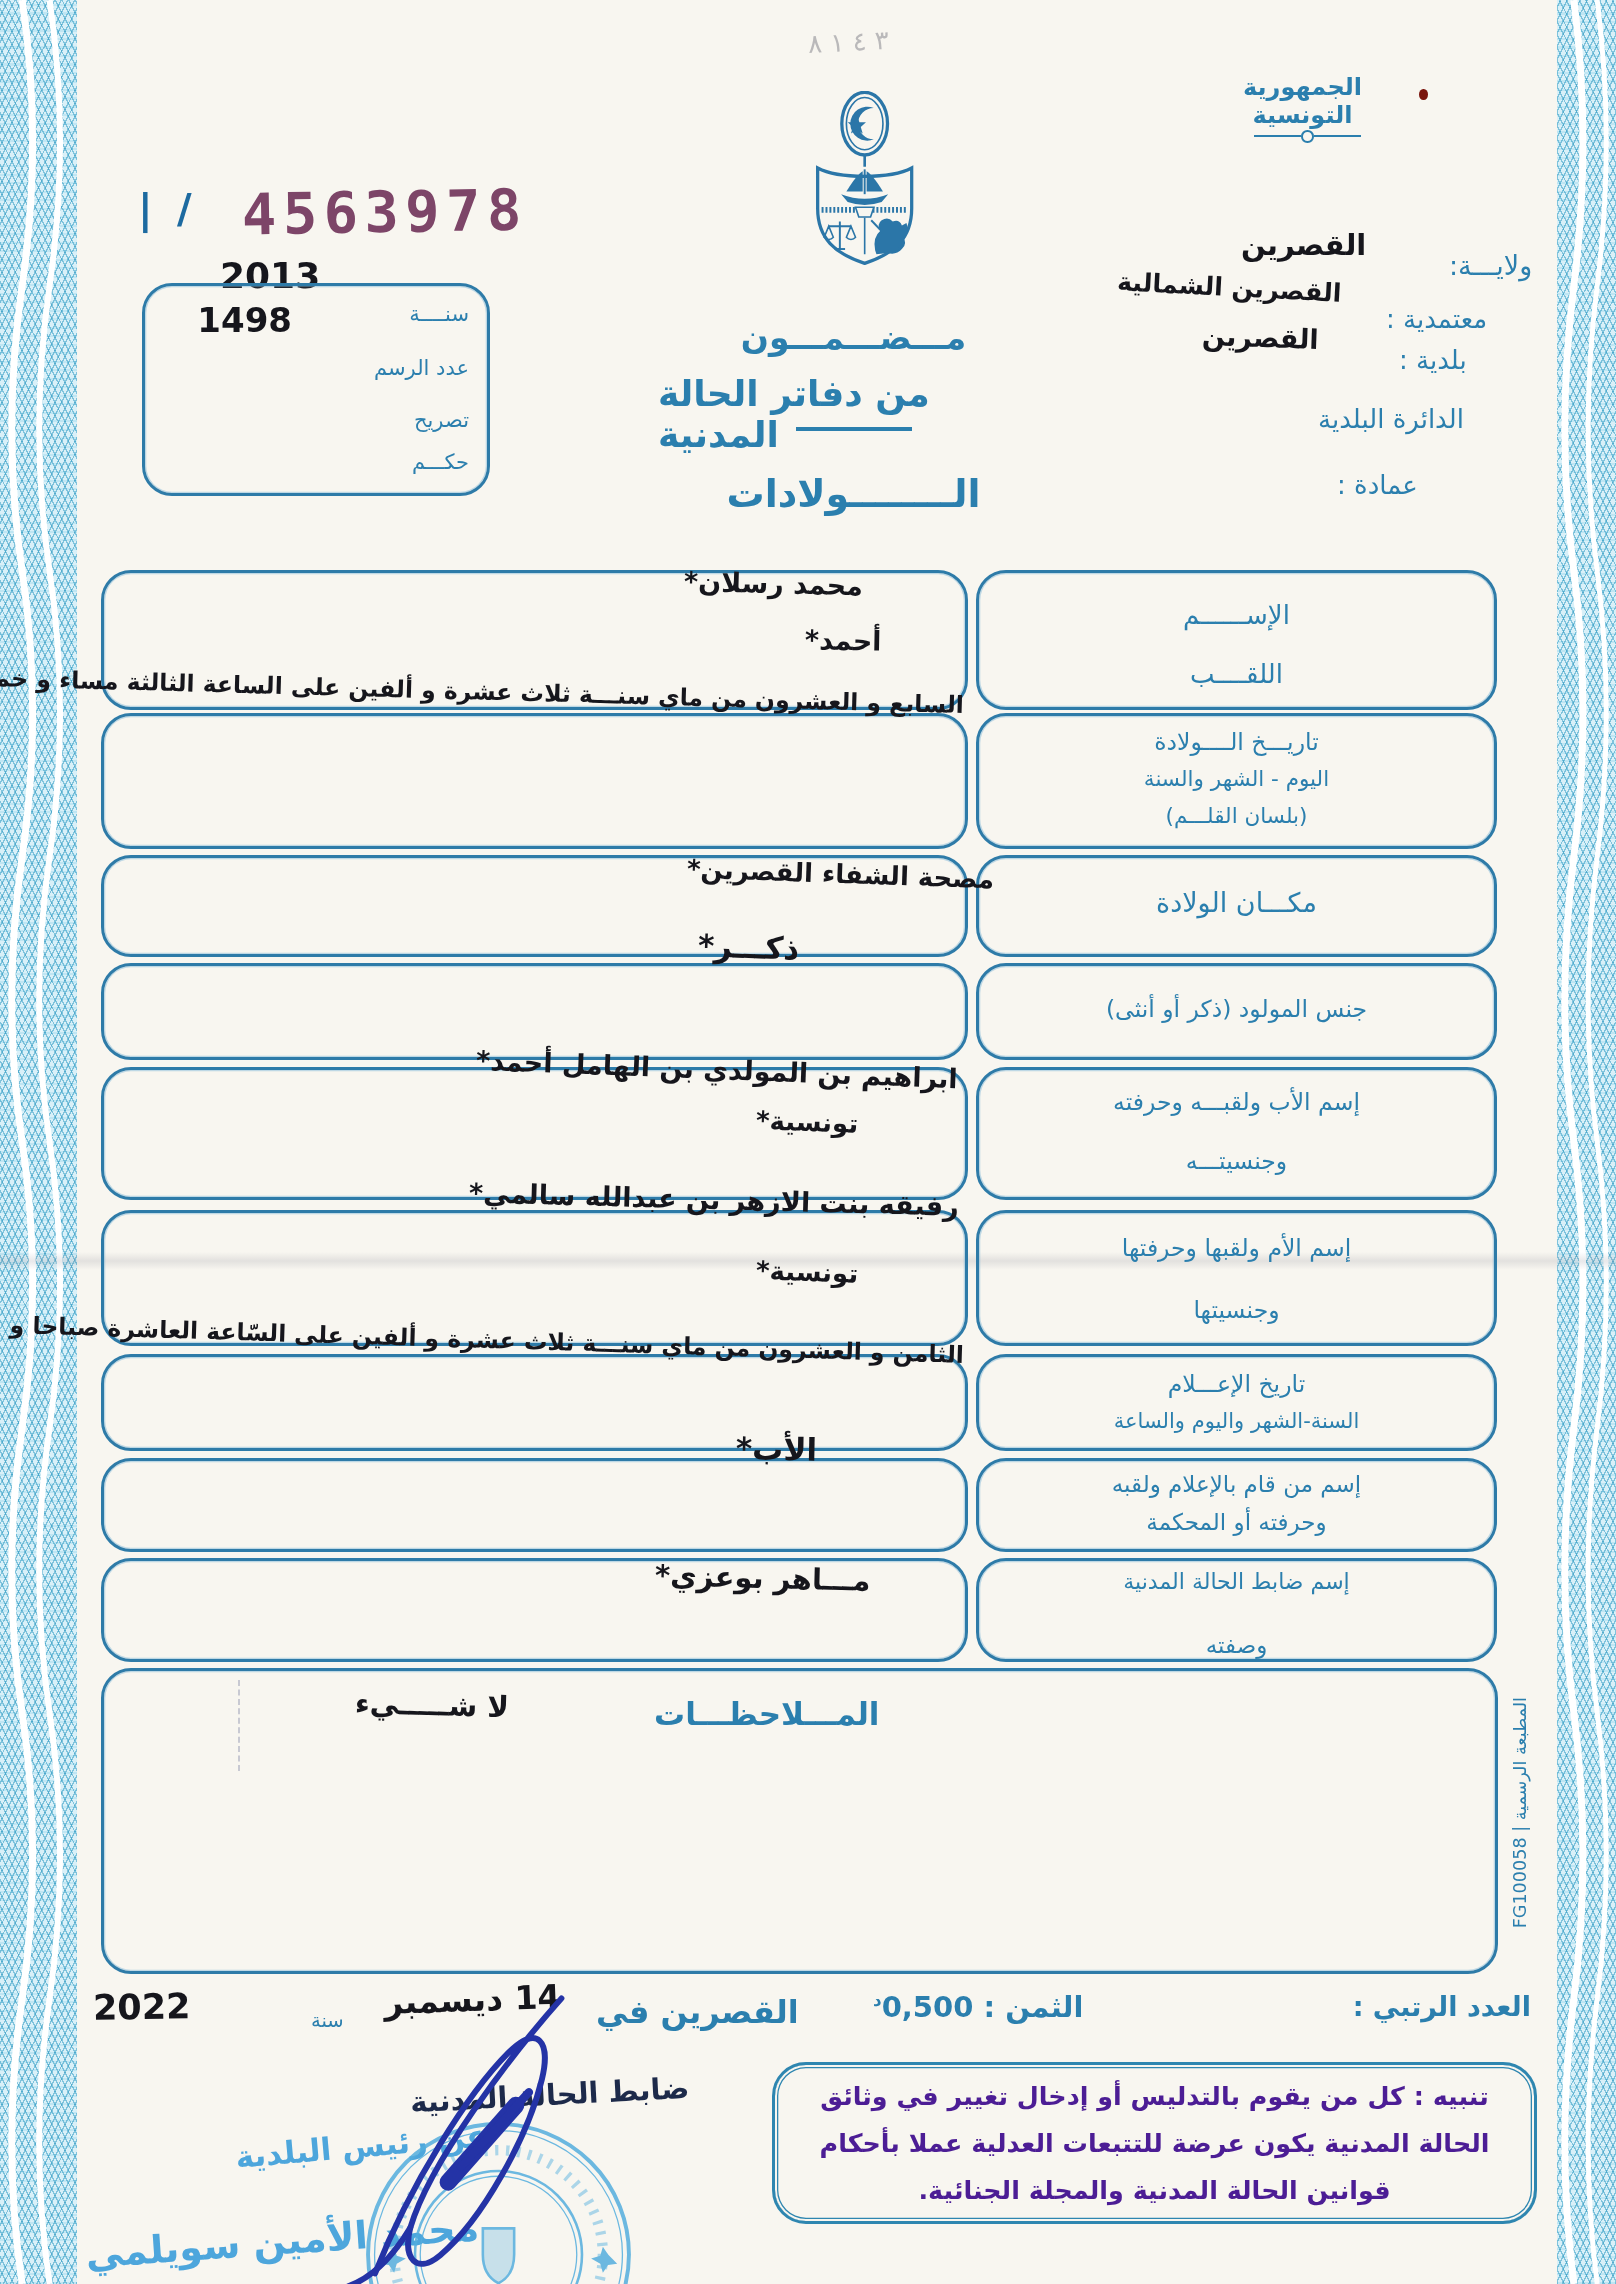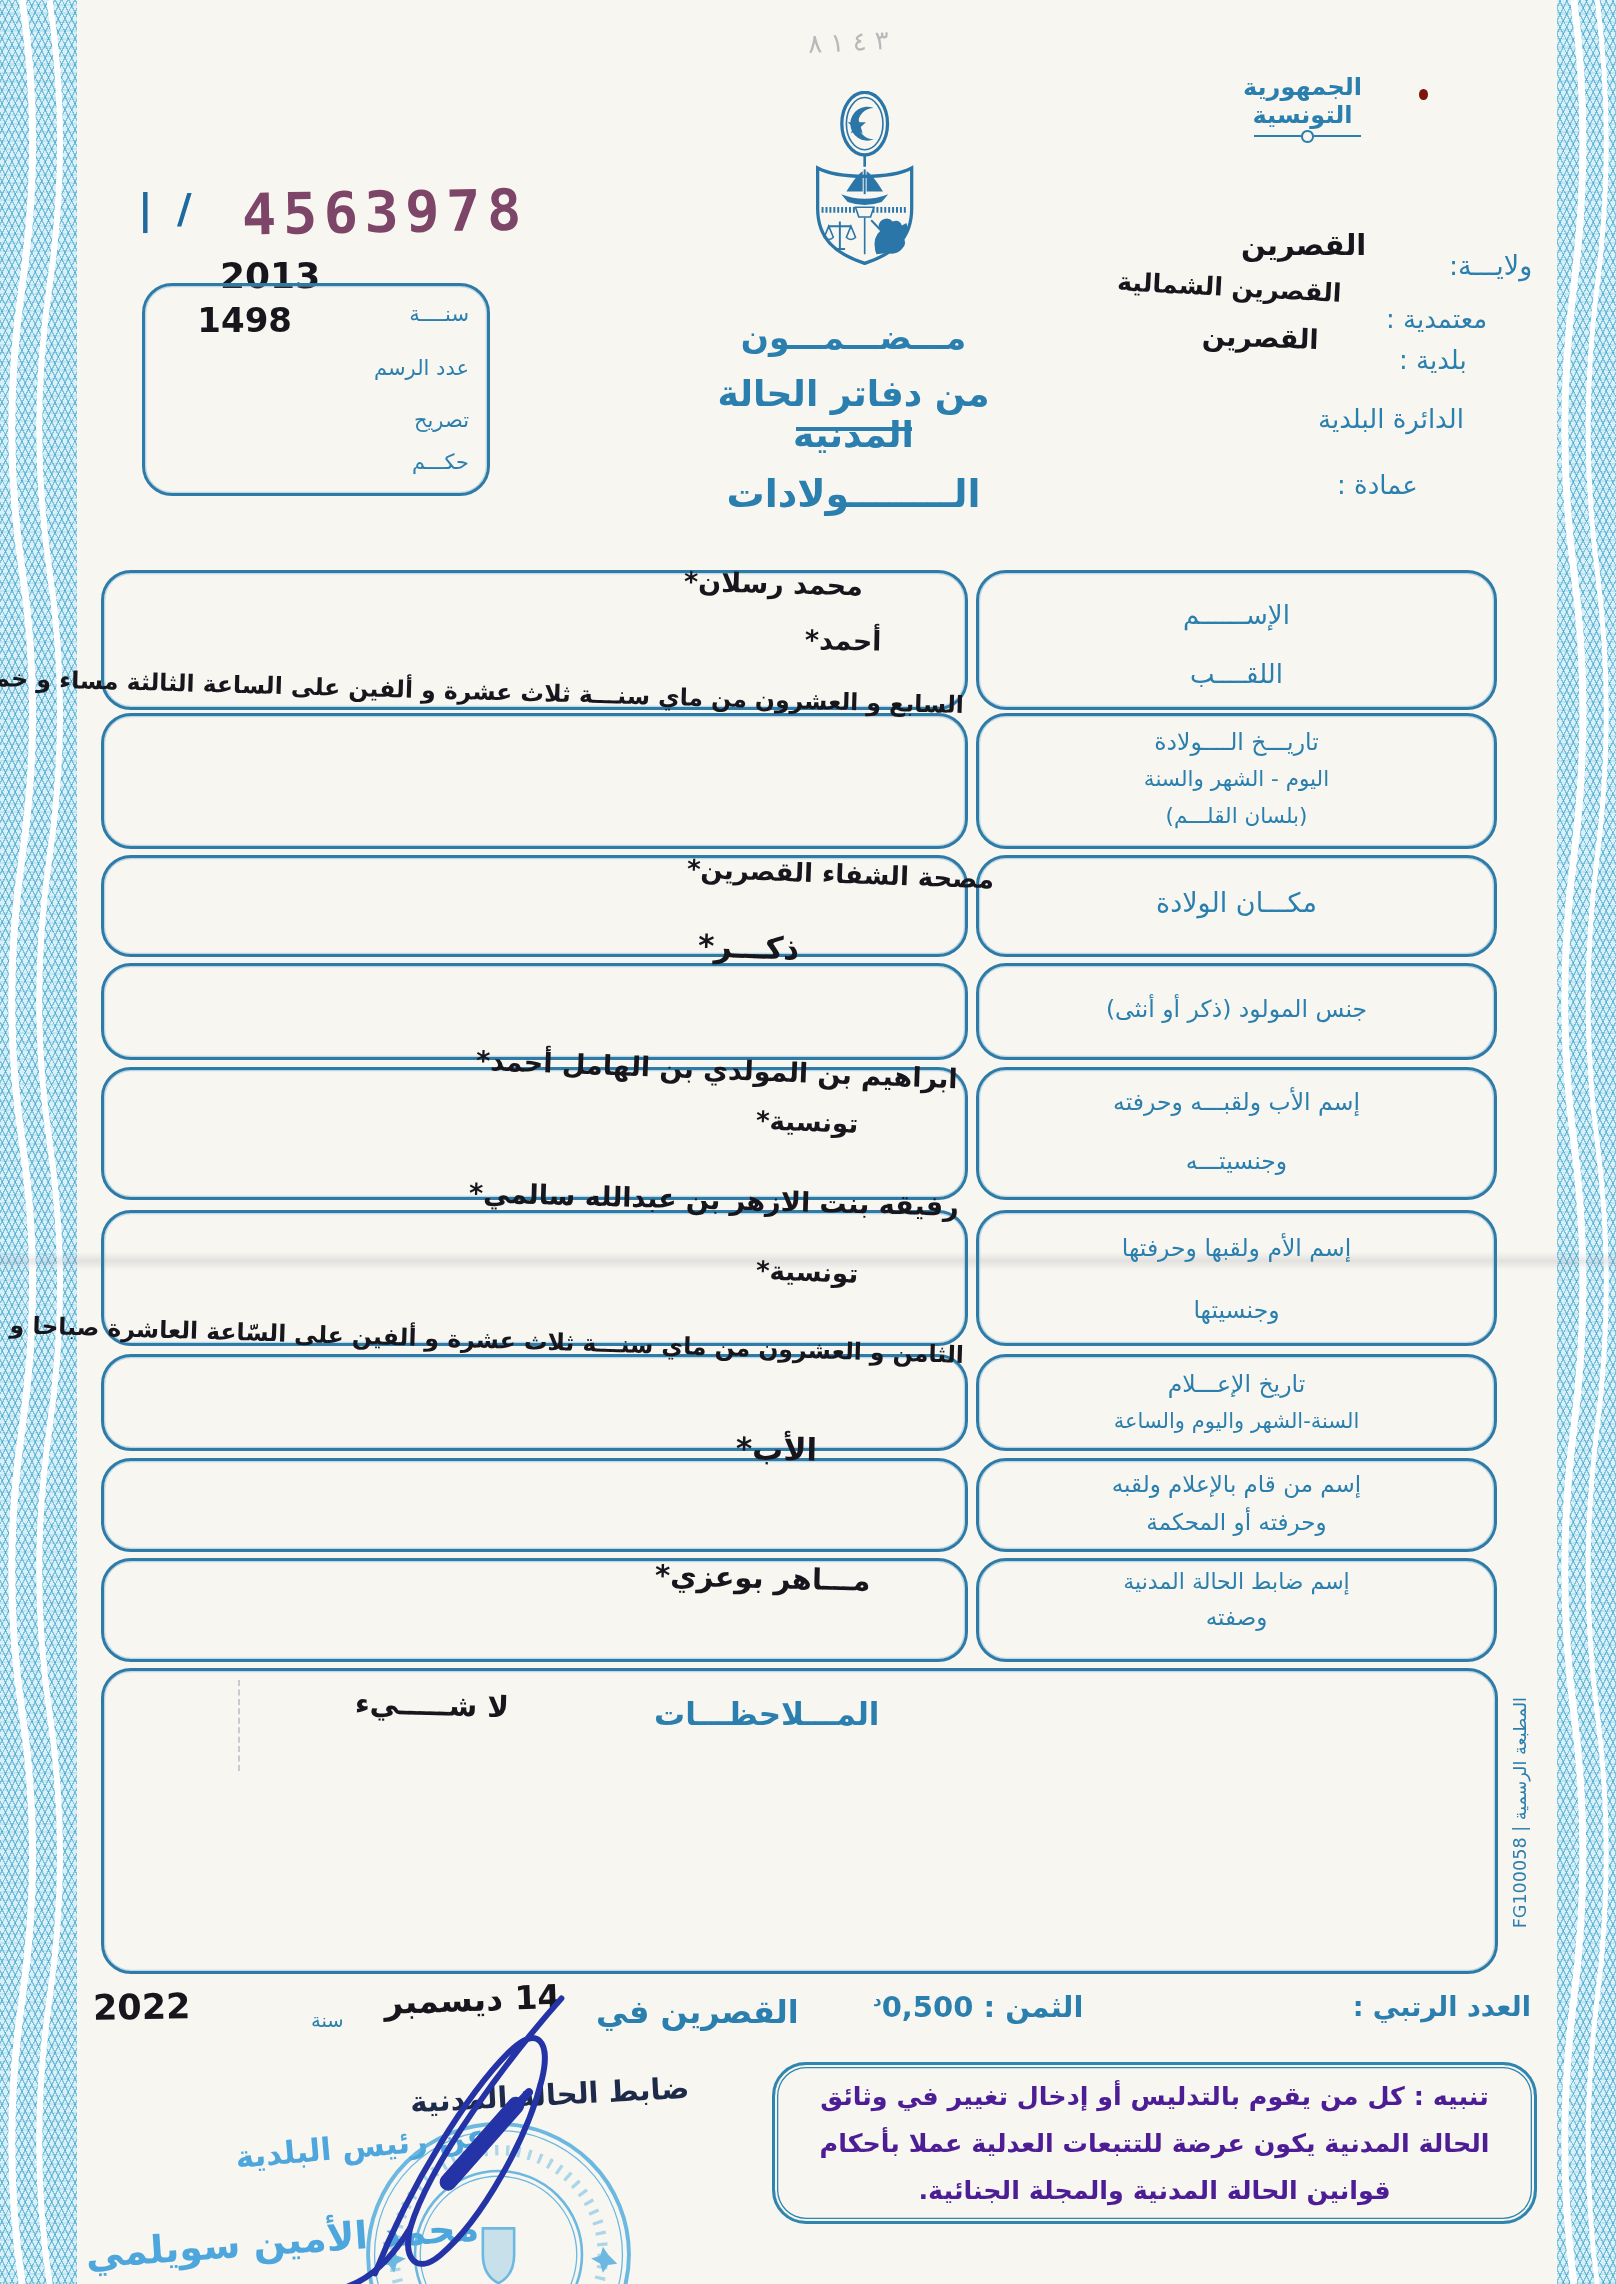--- a/index.html
+++ b/index.html
@@ -119,21 +119,21 @@
       <path d="M102 194 L102 250" stroke-width="2.5"></path>
       <path d="M64 200 L64 242 M47 207 L81 207" stroke-width="3"></path>
       <path d="M47 207 L40 224 A9 9 0 0 0 54 224 Z M81 207 L74 224 A9 9 0 0 0 88 224 Z" stroke-width="2.5"></path>
       <path d="M56 242 L72 242" stroke-width="3"></path>
       <path d="M118 244 Q114 224 126 214 Q120 204 128 198 Q138 192 145 200 Q155 196 159 206 L166 202 Q172 218 161 224 Q168 234 159 242 Q150 252 137 248 L120 250 Z" fill="#2b76a8" stroke="none"></path>
       <path d="M112 198 L156 244" stroke-width="3"></path>
     </g>
   </svg>
 
   <div class="abs lbl" style="left:658px;top:318px;width:391px;text-align:center;font-size:33px;font-weight:bold;">مـــضـــمـــون</div>
-  <div class="abs lbl" style="left:658px;top:373px;width:391px;text-align:center;font-size:36px;font-weight:bold;">من دفاتر الحالة المدنية</div>
+  <div class="abs lbl" style="left:658px;top:373px;width:391px;text-align:left;font-size:36px;font-weight:bold;">من دفاتر الحالة المدنية</div>
   <div class="abs" style="left:796px;top:427px;width:116px;height:3.9px;background:#2b7fae;"></div>
   <div class="abs lbl" style="left:658px;top:472px;width:391px;text-align:center;font-size:38px;font-weight:bold;">الــــــــولادات</div>
 
   <div class="box" style="left:101px;top:570px;width:861px;height:134px;"></div>
   <div class="box" style="left:976px;top:570px;width:515px;height:134px;">
     <span class="lblline lbl" style="top:27px;font-size:26px;">الإســــــم</span>
     <span class="lblline lbl" style="top:86px;font-size:26px;">اللقــــب</span>
   </div>
   <div class="abs val" style="left:684px;top:568px;font-size:27px;transform:rotate(1.5deg);">محمد رسلان*</div>
   <div class="abs val" style="left:805px;top:625px;font-size:27px;transform:rotate(1deg);">أحمد*</div>
@@ -184,21 +184,21 @@
   <div class="box" style="left:101px;top:1458px;width:861px;height:88px;"></div>
   <div class="box" style="left:976px;top:1458px;width:515px;height:88px;">
     <span class="lblline lbl" style="top:10.4px;font-size:23px;">إسم من قام بالإعلام ولقبه</span>
     <span class="lblline lbl" style="top:48px;font-size:23px;">وحرفته أو المحكمة</span>
   </div>
   <div class="abs val" style="left:736px;top:1431px;font-size:31px;transform:rotate(1deg);">الأب*</div>
 
   <div class="box" style="left:101px;top:1558px;width:861px;height:98px;"></div>
   <div class="box" style="left:976px;top:1558px;width:515px;height:98px;">
     <span class="lblline lbl" style="top:8px;font-size:22px;">إسم ضابط الحالة المدنية</span>
-    <span class="lblline lbl" style="top:43px;font-size:23px;">وصفته</span>
+    <span class="lblline lbl" style="top:71px;font-size:23px;">وصفته</span>
   </div>
   <div class="abs val" style="left:655px;top:1561px;font-size:29px;transform:rotate(1.5deg);">مـــاهر بوعزي*</div>
 
   <div class="box" style="left:101px;top:1668px;width:1391px;height:300px;">
     <span class="abs lbl" style="left:550px;top:25px;font-size:31px;font-weight:bold;">المـــلاحظـــات</span>
     <span class="abs val" style="left:251px;top:17px;font-size:29px;transform:rotate(1.5deg);">لا شـــــيء</span>
     <span class="abs" style="left:134px;top:9px;height:91px;border-left:2.6px dashed rgba(120,130,160,.38);"></span>
   </div>
   <div class="abs vert lbl" style="left:1510px;top:1958px;width:261px;font-size:17.6px;">المطبعة الرسمية | FG100058</div>
 

